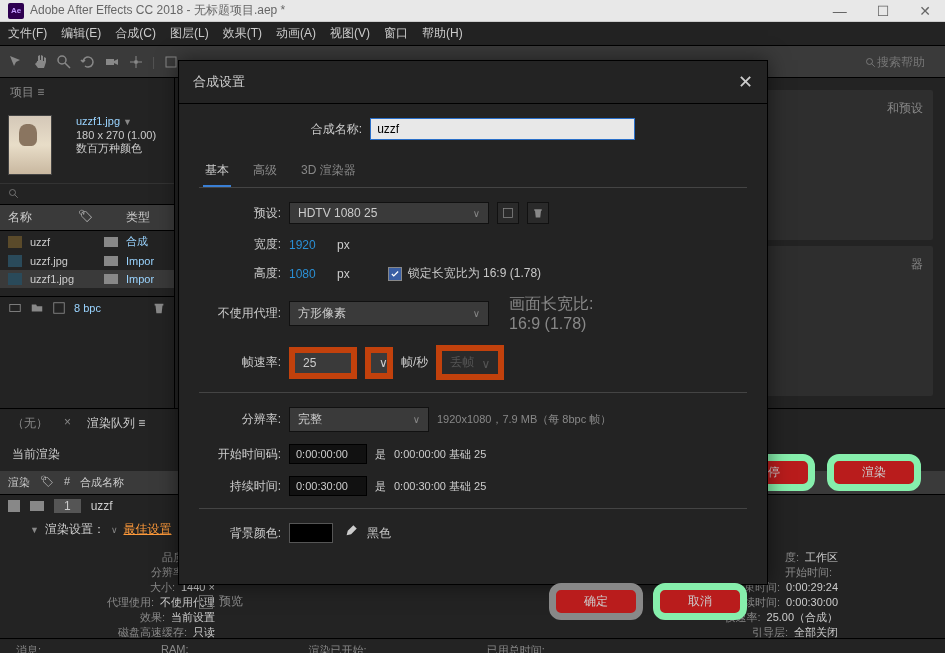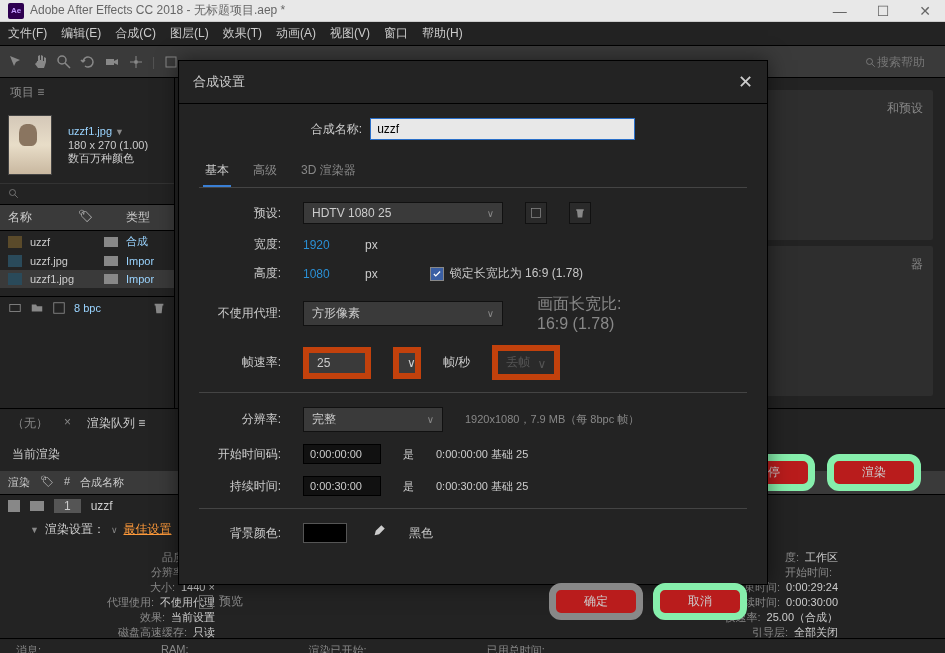--- a/index.html
+++ b/index.html
@@ -11,21 +11,21 @@
 .win-btn{cursor:pointer;padding:2px 6px}
 .menu-bar{height:24px;background:#232323;display:flex;align-items:center;padding:0 8px;gap:14px;border-bottom:1px solid #000}
 .menu-bar span{color:#ccc;cursor:pointer}
 .toolbar{height:32px;background:#3a3a3a;display:flex;align-items:center;padding:0 8px;gap:8px;border-bottom:1px solid #000}
 .tool-icon{width:16px;height:16px;color:#888;cursor:pointer}
 .search-wrap{margin-left:auto;display:flex;align-items:flex-end}
 .search-box{background:transparent;border:none;color:#888;width:60px;font-size:12px}
 .main-area{display:flex;height:330px}
 .project-panel{width:175px;background:#232323;border-right:1px solid #000}
 .panel-tab{padding:6px 10px;color:#888;font-size:12px}
-.asset-info{display:flex;padding:8px;gap:16px;align-items:center}
+.asset-info{display:flex;padding:8px;gap:24px;align-items:flex-start}
 .thumb{width:44px;height:60px;background:linear-gradient(180deg,#d4c8b8 0%,#e8ddc8 50%,#c9b8a0 100%);border:1px solid #444;position:relative}
 .thumb::after{content:"";position:absolute;top:8px;left:10px;width:18px;height:22px;background:#8a7560;border-radius:40% 40% 30% 30%}
 .asset-meta{font-size:11px;color:#ccc}
 .asset-name{color:#9ad4ff;margin-bottom:2px}
 .asset-name .tri{color:#888;font-size:9px}
 .search-row{padding:4px 8px;display:flex;align-items:center;gap:4px;border-top:1px solid #333}
 .search-row svg{width:12px;height:12px;color:#888}
 .list-header{background:#3a3a3a;display:flex;padding:4px 8px;border-top:1px solid #000;border-bottom:1px solid #000;gap:8px}
 .col-name{flex:1;color:#ccc}
 .col-emoji,.col-type{color:#ccc;width:40px}
@@ -73,21 +73,21 @@
 .dlg-title{display:flex;align-items:center;padding:10px 14px;border-bottom:1px solid #000}
 .dlg-title-text{color:#ccc;font-size:13px;flex:1}
 .dlg-close{font-size:18px;color:#ccc;cursor:pointer}
 .dlg-body{padding:14px 20px}
 .name-row{display:flex;align-items:center;gap:8px;margin-bottom:16px;justify-content:center}
 .name-row label{color:#ccc}
 .text-input{background:#e8e8e8;border:1px solid #2a6fc9;padding:3px 6px;width:265px;color:#000;font-size:12px}
 .tabs{display:flex;gap:20px;padding:0 4px;border-bottom:1px solid #444;margin-bottom:14px}
 .tab{padding:6px 2px;color:#888;cursor:pointer}
 .tab.active{color:#ccc;border-bottom:2px solid #3a7fd4}
-.form-row{display:flex;align-items:center;gap:22px;margin-bottom:12px}
+.form-row{display:flex;align-items:center;gap:8px;margin-bottom:12px}
 .form-row label{width:82px;text-align:right;color:#ccc}
 .dropdown{background:#3a3a3a;border:1px solid #111;padding:3px 8px;color:#ccc;min-width:200px;display:flex;justify-content:space-between;align-items:center;cursor:pointer}
 .dropdown .chev{color:#888;font-size:10px}
 .sm-icon-btn{width:22px;height:22px;background:#2a2a2a;border:1px solid #111;display:flex;align-items:center;justify-content:center;cursor:pointer;color:#888}
 .num-input{background:#232323;border:none;color:#2a8fd4;width:40px}
 .num-suffix{color:#ccc}
 .check-row{display:flex;align-items:center;gap:6px}
 .check-box{width:14px;height:14px;border:1px solid #888;display:flex;align-items:center;justify-content:center;background:#3a5fa4}
 .check-box svg{width:10px;height:10px;color:#fff}
 .note-text{color:#888;font-size:11px}

